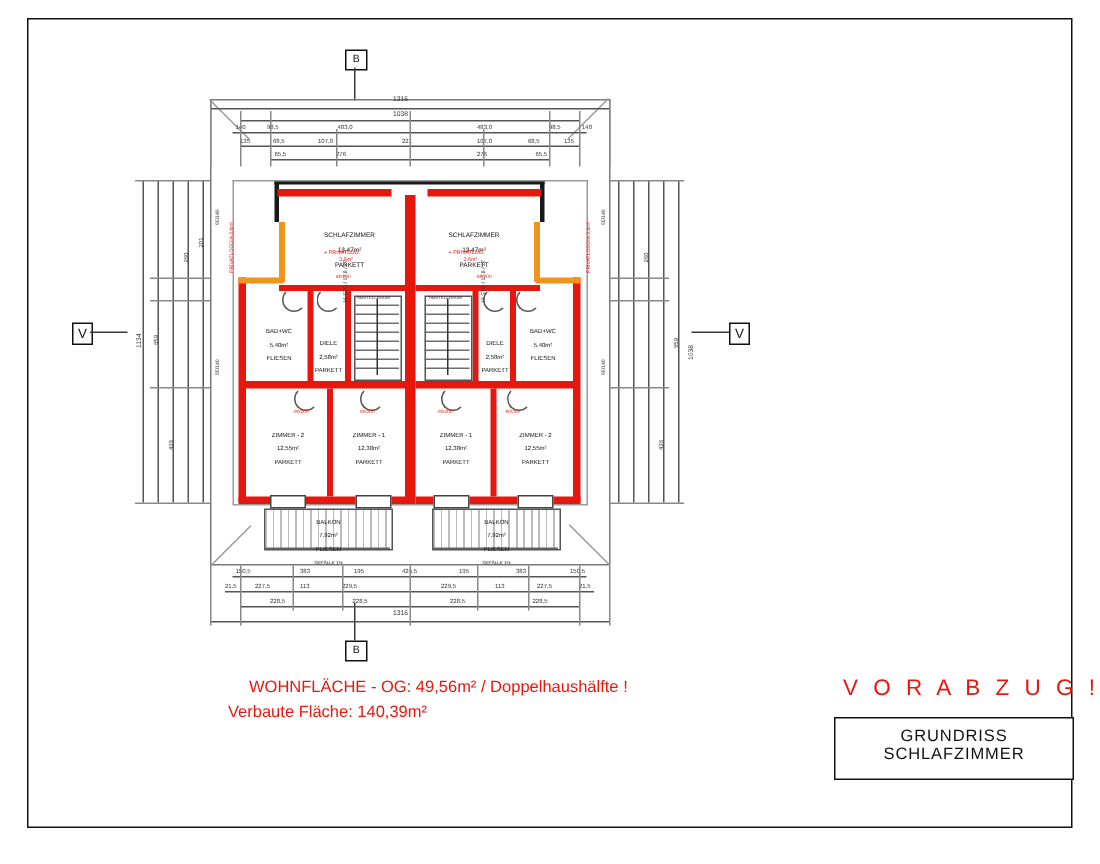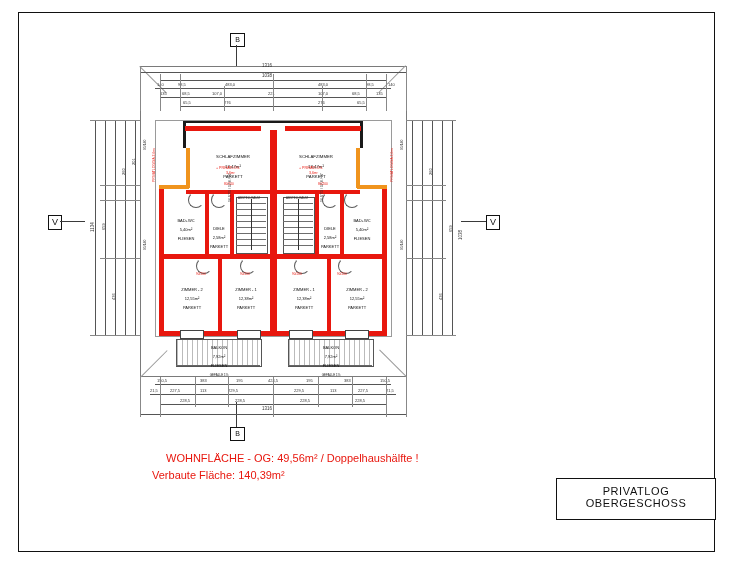--- a/index.html
+++ b/index.html
@@ -442,17 +442,18 @@
   <div class="tinytext" style="left:286px;top:196px;font-size:3px;">ABSTELLRAUM</div>
 
   <div class="tinytext" style="left:143px;top:150px;font-size:3.4px;transform:rotate(-90deg);transform-origin:0 0;">95/140</div>
   <div class="tinytext" style="left:143px;top:250px;font-size:3.4px;transform:rotate(-90deg);transform-origin:0 0;">95/140</div>
   <div class="tinytext" style="left:400px;top:150px;font-size:3.4px;transform:rotate(-90deg);transform-origin:0 0;">95/140</div>
   <div class="tinytext" style="left:400px;top:250px;font-size:3.4px;transform:rotate(-90deg);transform-origin:0 0;">95/140</div>
 
   <div class="caption" style="left:166px;top:452px;">WOHNFLÄCHE - OG: 49,56m² / Doppelhaushälfte !</div>
   <div class="caption" style="left:152px;top:469px;">Verbaute Fläche: 140,39m²</div>
 
+  <div class="vorabzug" style="left:562px;top:450px;">V O R A B Z U G !</div>
   <div class="titleblock" style="left:556px;top:478px;width:160px;height:42px;">
-    <div class="tb-line1">PRIVATLOG  OBERGESCHOSS</div>
+    <div class="tb-line1">GRUNDRISS  SCHLAFZIMMER</div>
   </div>
 
 </div>
 
 </body></html>

